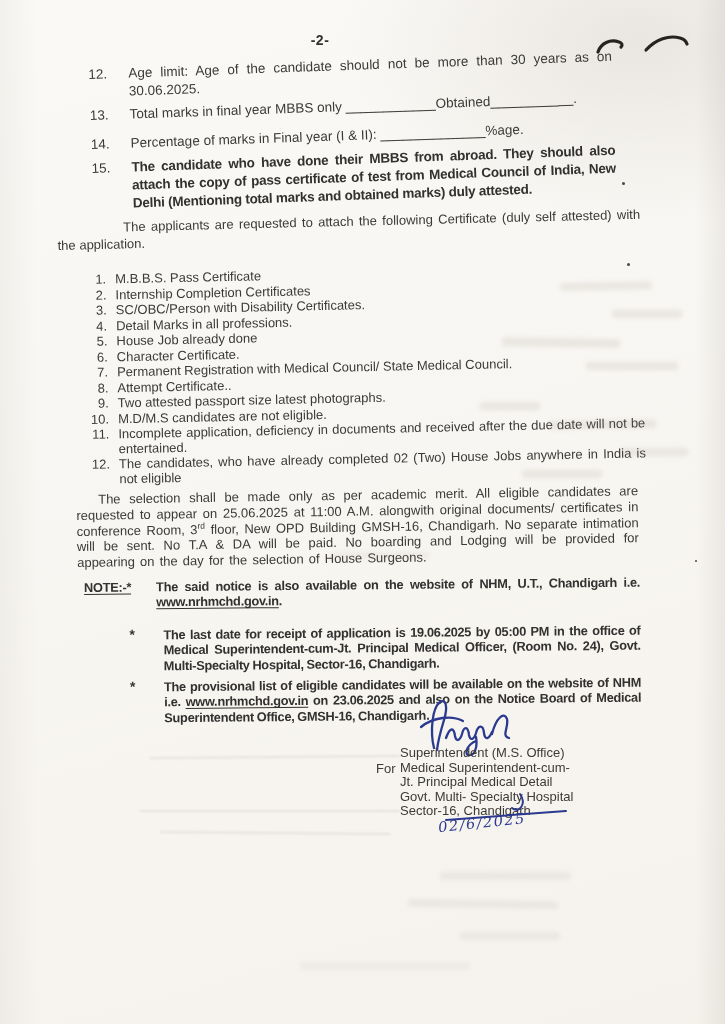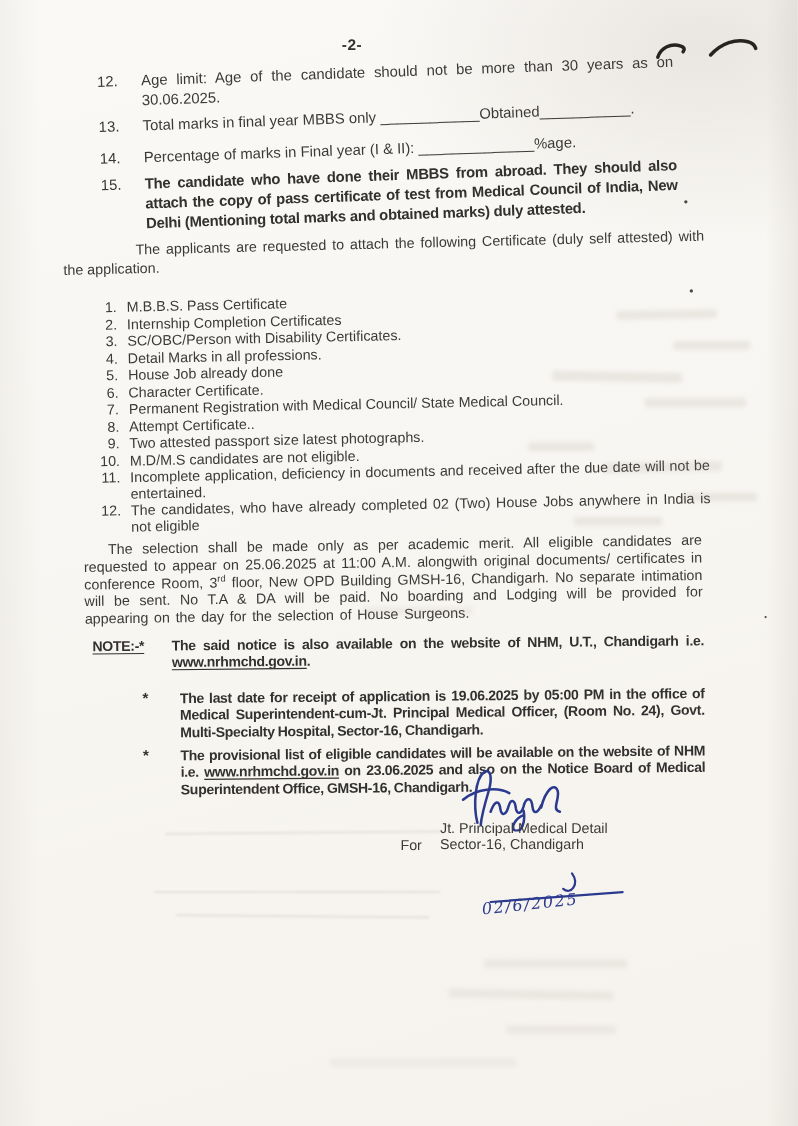--- a/index.html
+++ b/index.html
@@ -47,21 +47,21 @@
   .note-label{flex:none;width:72px;text-decoration:underline;text-underline-offset:2px;}
   .note-text{flex:1;margin:0;text-align:justify;}
   .u{text-decoration:underline;text-underline-offset:2px;}
   .bullets{margin-left:42px;margin-top:17px;}
   .bullet{display:flex;margin-bottom:6px;}
   .b-star{flex:none;width:34px;padding-left:3px;font-size:14px;}
   .bullet p{flex:1;margin:0;text-align:justify;}
   
   .sig{left:356px;top:694px;width:300px;height:150px;font-size:13px;line-height:14.5px;}
   .sig-squiggle{position:absolute;left:62px;top:0;}
-  .for-label{position:absolute;left:8px;top:68px;}
+  .for-label{position:absolute;left:20px;top:68px;}
   .sig-lines{position:absolute;left:44px;top:52px;width:240px;}
   .date-flourish{position:absolute;left:68px;top:96px;}
   .hand-date{position:absolute;left:82px;top:120px;width:120px;
     font-family:"DejaVu Serif", serif;font-style:italic;font-size:14.5px;letter-spacing:1.5px;
     color:#2b3a8f;transform:rotate(-6deg);}
   
   .ghost{position:absolute;background:#8a8070;opacity:0.13;filter:blur(2px);border-radius:2px;}
   .streak{position:absolute;background:#9a9186;opacity:0.18;filter:blur(1px);}
   .speck{position:absolute;background:#4a4844;border-radius:50%;}
   .pen-marks{left:588px;top:28px;}
@@ -174,21 +174,24 @@
       <g fill="none" stroke="#2b3a8f" stroke-width="2.3" stroke-linecap="round">
         <path d="M16,54 C12,38 14,14 22,8 C28,4 30,13 26,26 C23,36 20,46 19,56"></path>
         <path d="M3,33 C15,23 34,21 45,27"></path>
         <path d="M28,44 C32,33 36,33 37,42 C38,48 42,47 44,40 C46,32 50,32 51,41 C52,47 56,46 58,39 C60,31 65,30 66,39 C67,47 71,45 74,38"></path>
         <path d="M58,43 C60,54 56,63 50,61 C46,59 50,50 58,47"></path>
         <path d="M74,40 C78,24 86,17 89,25 C91,33 83,42 91,44"></path>
       </g>
     </svg>
     <span class="for-label">For</span>
     <div class="sig-lines">
+      <div>Superintendent (M.S. Office)</div>
+      <div>Medical Superintendent-cum-</div>
       <div>Jt. Principal Medical Detail</div>
+      <div>Govt. Multi- Specialty Hospital</div>
       <div>Sector-16, Chandigarh</div>
     </div>
     <svg class="date-flourish" width="150" height="34" viewBox="0 0 150 34">
       <g fill="none" stroke="#2b3a8f" stroke-width="2" stroke-linecap="round">
         <path d="M96,4 C103,14 95,24 88,18"></path>
         <path d="M22,30 L142,21"></path>
       </g>
     </svg>
     <div class="hand-date">02/6/2025</div>
   </section>

